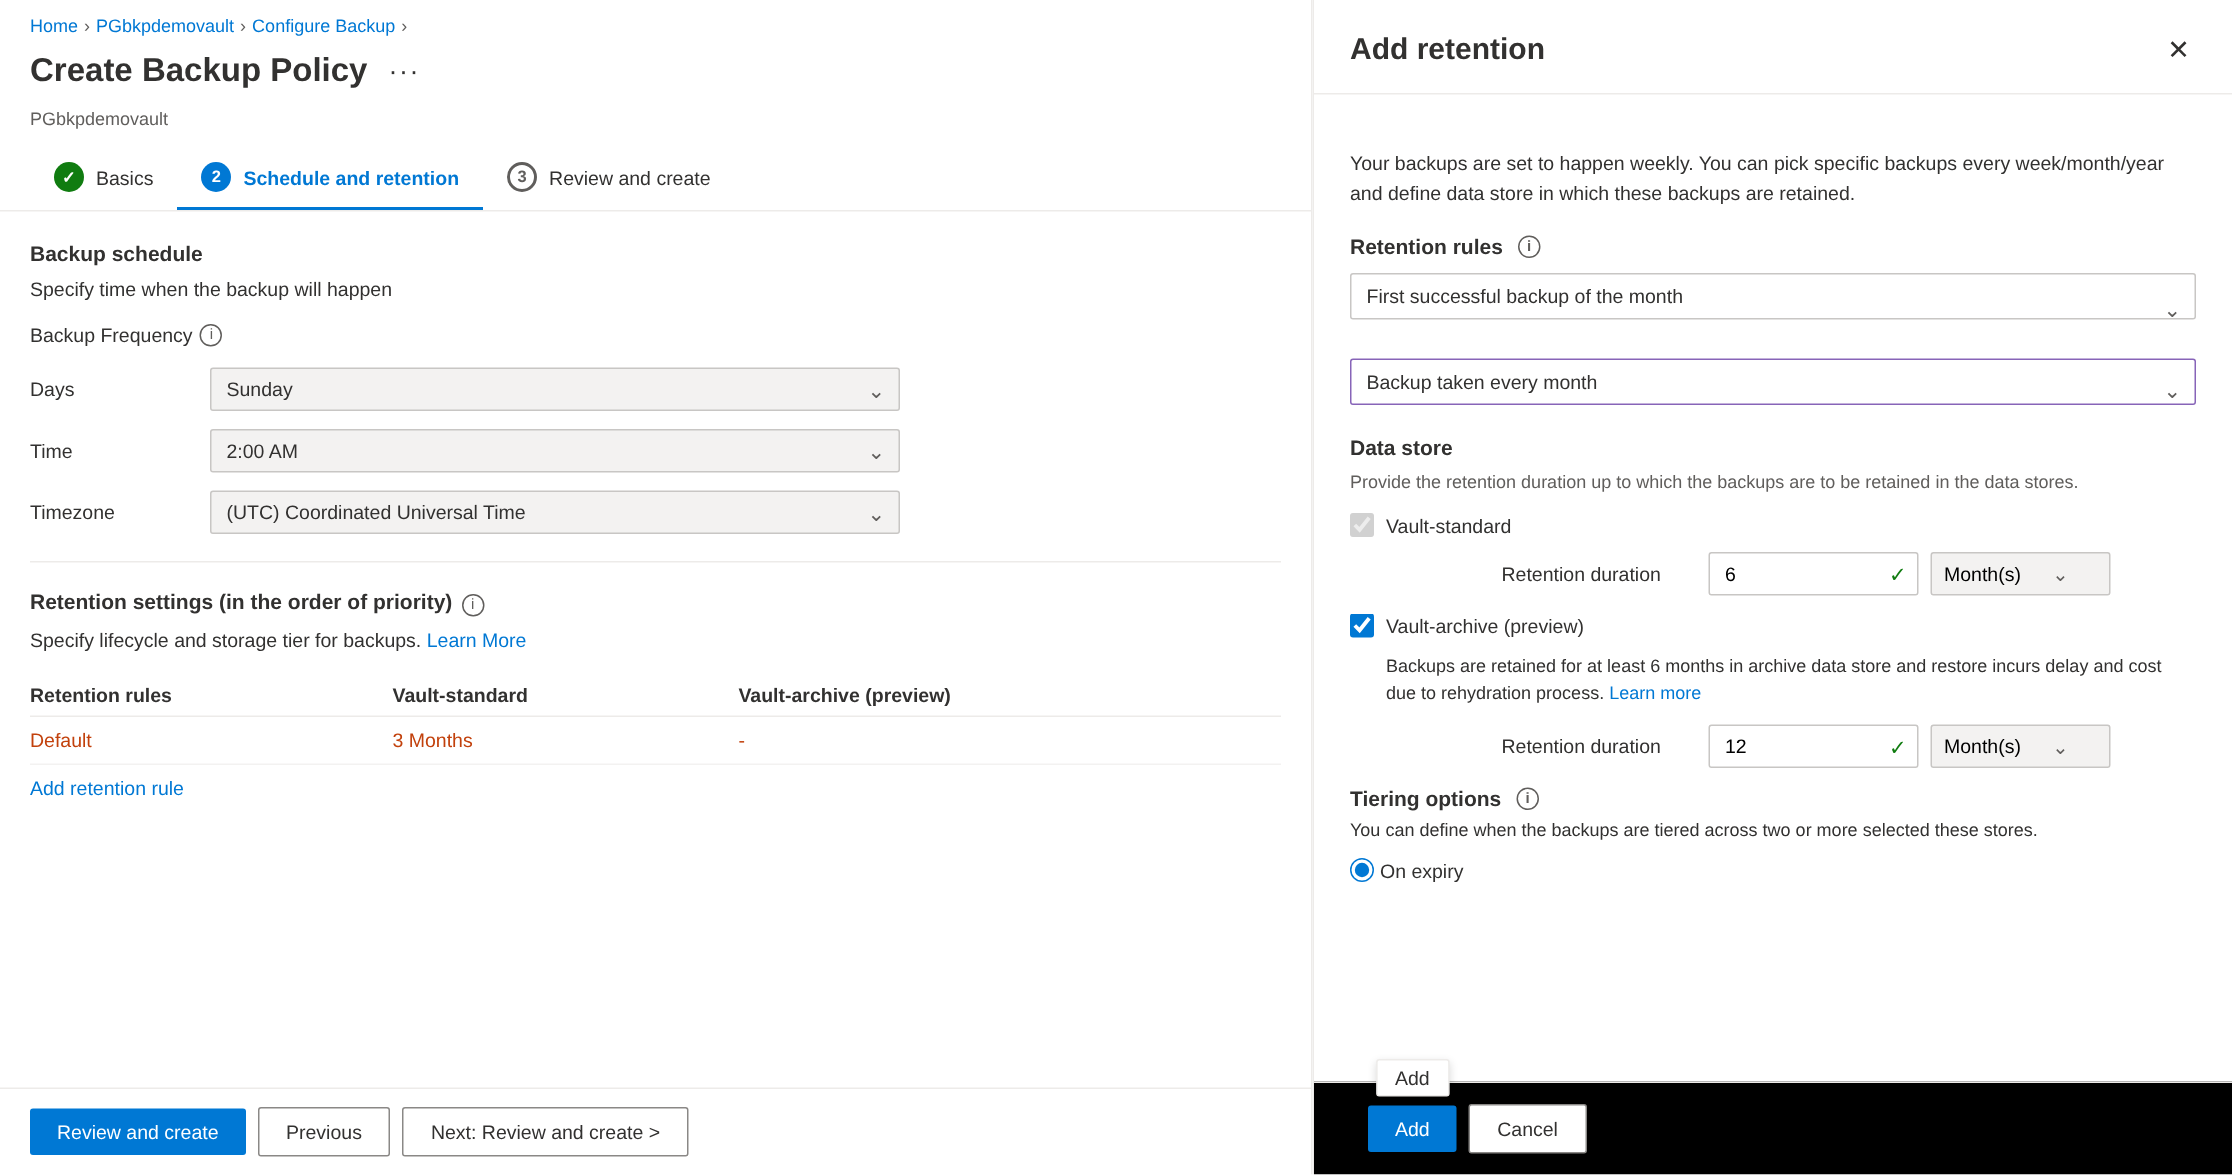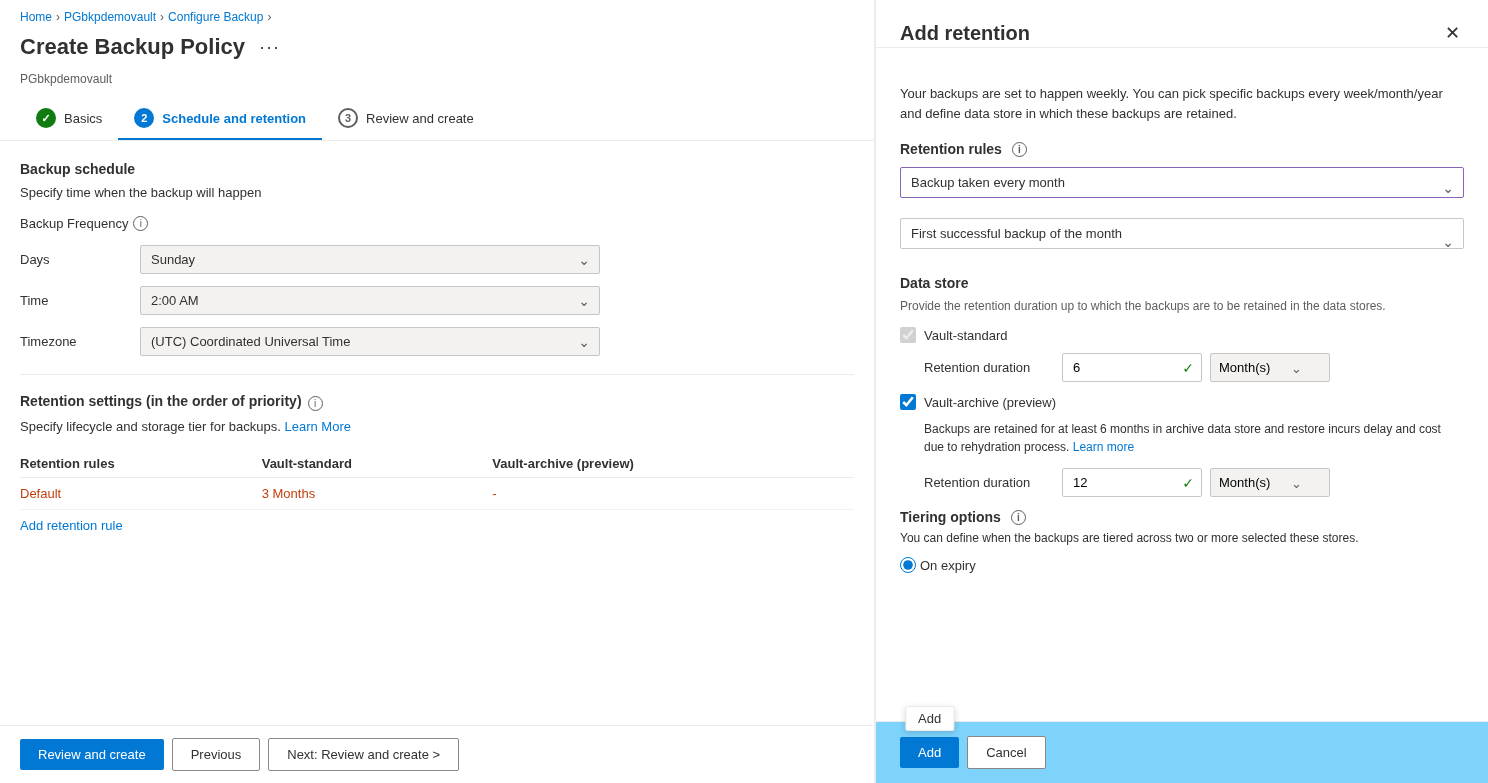--- a/index.html
+++ b/index.html
@@ -235,21 +235,21 @@
       height: 100%;
       background: #fff;
       border-left: 1px solid #edebe9;
       position: relative;
     }
 
     .panel-header {
       display: flex;
       align-items: center;
       justify-content: space-between;
-      padding: 20px 24px 1px 24px;
+      padding: 20px 24px 16px 24px;
       border-bottom: 1px solid #edebe9;
     }
     .panel-title {
       font-size: 20px;
       font-weight: 600;
     }
     .close-btn {
       background: none;
       border: none;
       cursor: pointer;
@@ -348,20 +348,21 @@
       accent-color: #0078d4;
     }
     .checkbox-label { font-size: 13px; color: #323130; }
 
     .retention-duration-row {
       display: flex;
       align-items: center;
       gap: 8px;
       margin-bottom: 12px;
       margin-left: 24px;
+      justify-content: center;
     }
     .retention-dur-label { font-size: 13px; width: 130px; flex-shrink: 0; }
     .duration-input-wrap {
       position: relative;
       width: 140px;
     }
     .duration-input {
       width: 100%;
       padding: 6px 30px 6px 10px;
       border: 1px solid #c8c6c4;
@@ -433,26 +434,26 @@
     }
     .radio-row input[type=radio] {
       width: 16px; height: 16px;
       accent-color: #0078d4;
       cursor: pointer;
     }
     .radio-label { font-size: 13px; }
 
     
     .panel-footer {
-      padding: 14px 24px;
+      padding: 14px 36px;
       border-top: 1px solid #edebe9;
       display: flex;
       align-items: center;
       gap: 8px;
-      background: #7dd3fc;
+      background: #000000;
     }
     
     .add-tooltip {
       position: relative;
       display: inline-block;
     }
     .add-tooltip-box {
       position: absolute;
       bottom: calc(100% + 6px);
       left: 50%;
@@ -587,28 +588,28 @@
 
   <div class="panel-body">
     <div class="panel-desc">Your backups are set to happen weekly. You can pick specific backups every week/month/year and define data store in which these backups are retained.</div>
 
     <div class="panel-section-title">
       <span>Retention rules</span>
       <span class="info-icon">i</span>
     </div>
 
     <div class="dropdown-wrapper">
+      <select class="dropdown-normal">
+        <option value="First successful backup of the month">First successful backup of the month</option>
+      </select>
+    </div>
+
+    <div class="dropdown-wrapper">
       <select class="dropdown-outlined">
         <option value="Backup taken every month">Backup taken every month</option>
-      </select>
-    </div>
-
-    <div class="dropdown-wrapper">
-      <select class="dropdown-normal">
-        <option value="First successful backup of the month">First successful backup of the month</option>
       </select>
     </div>
 
     <div class="datastore-section-title">Data store</div>
     <div class="datastore-desc">Provide the retention duration up to which the backups are to be retained in the data stores.</div>
 
     <div class="checkbox-row">
       <input type="checkbox" checked="" disabled="" style="">
       <span class="checkbox-label">Vault-standard</span>
     </div>

